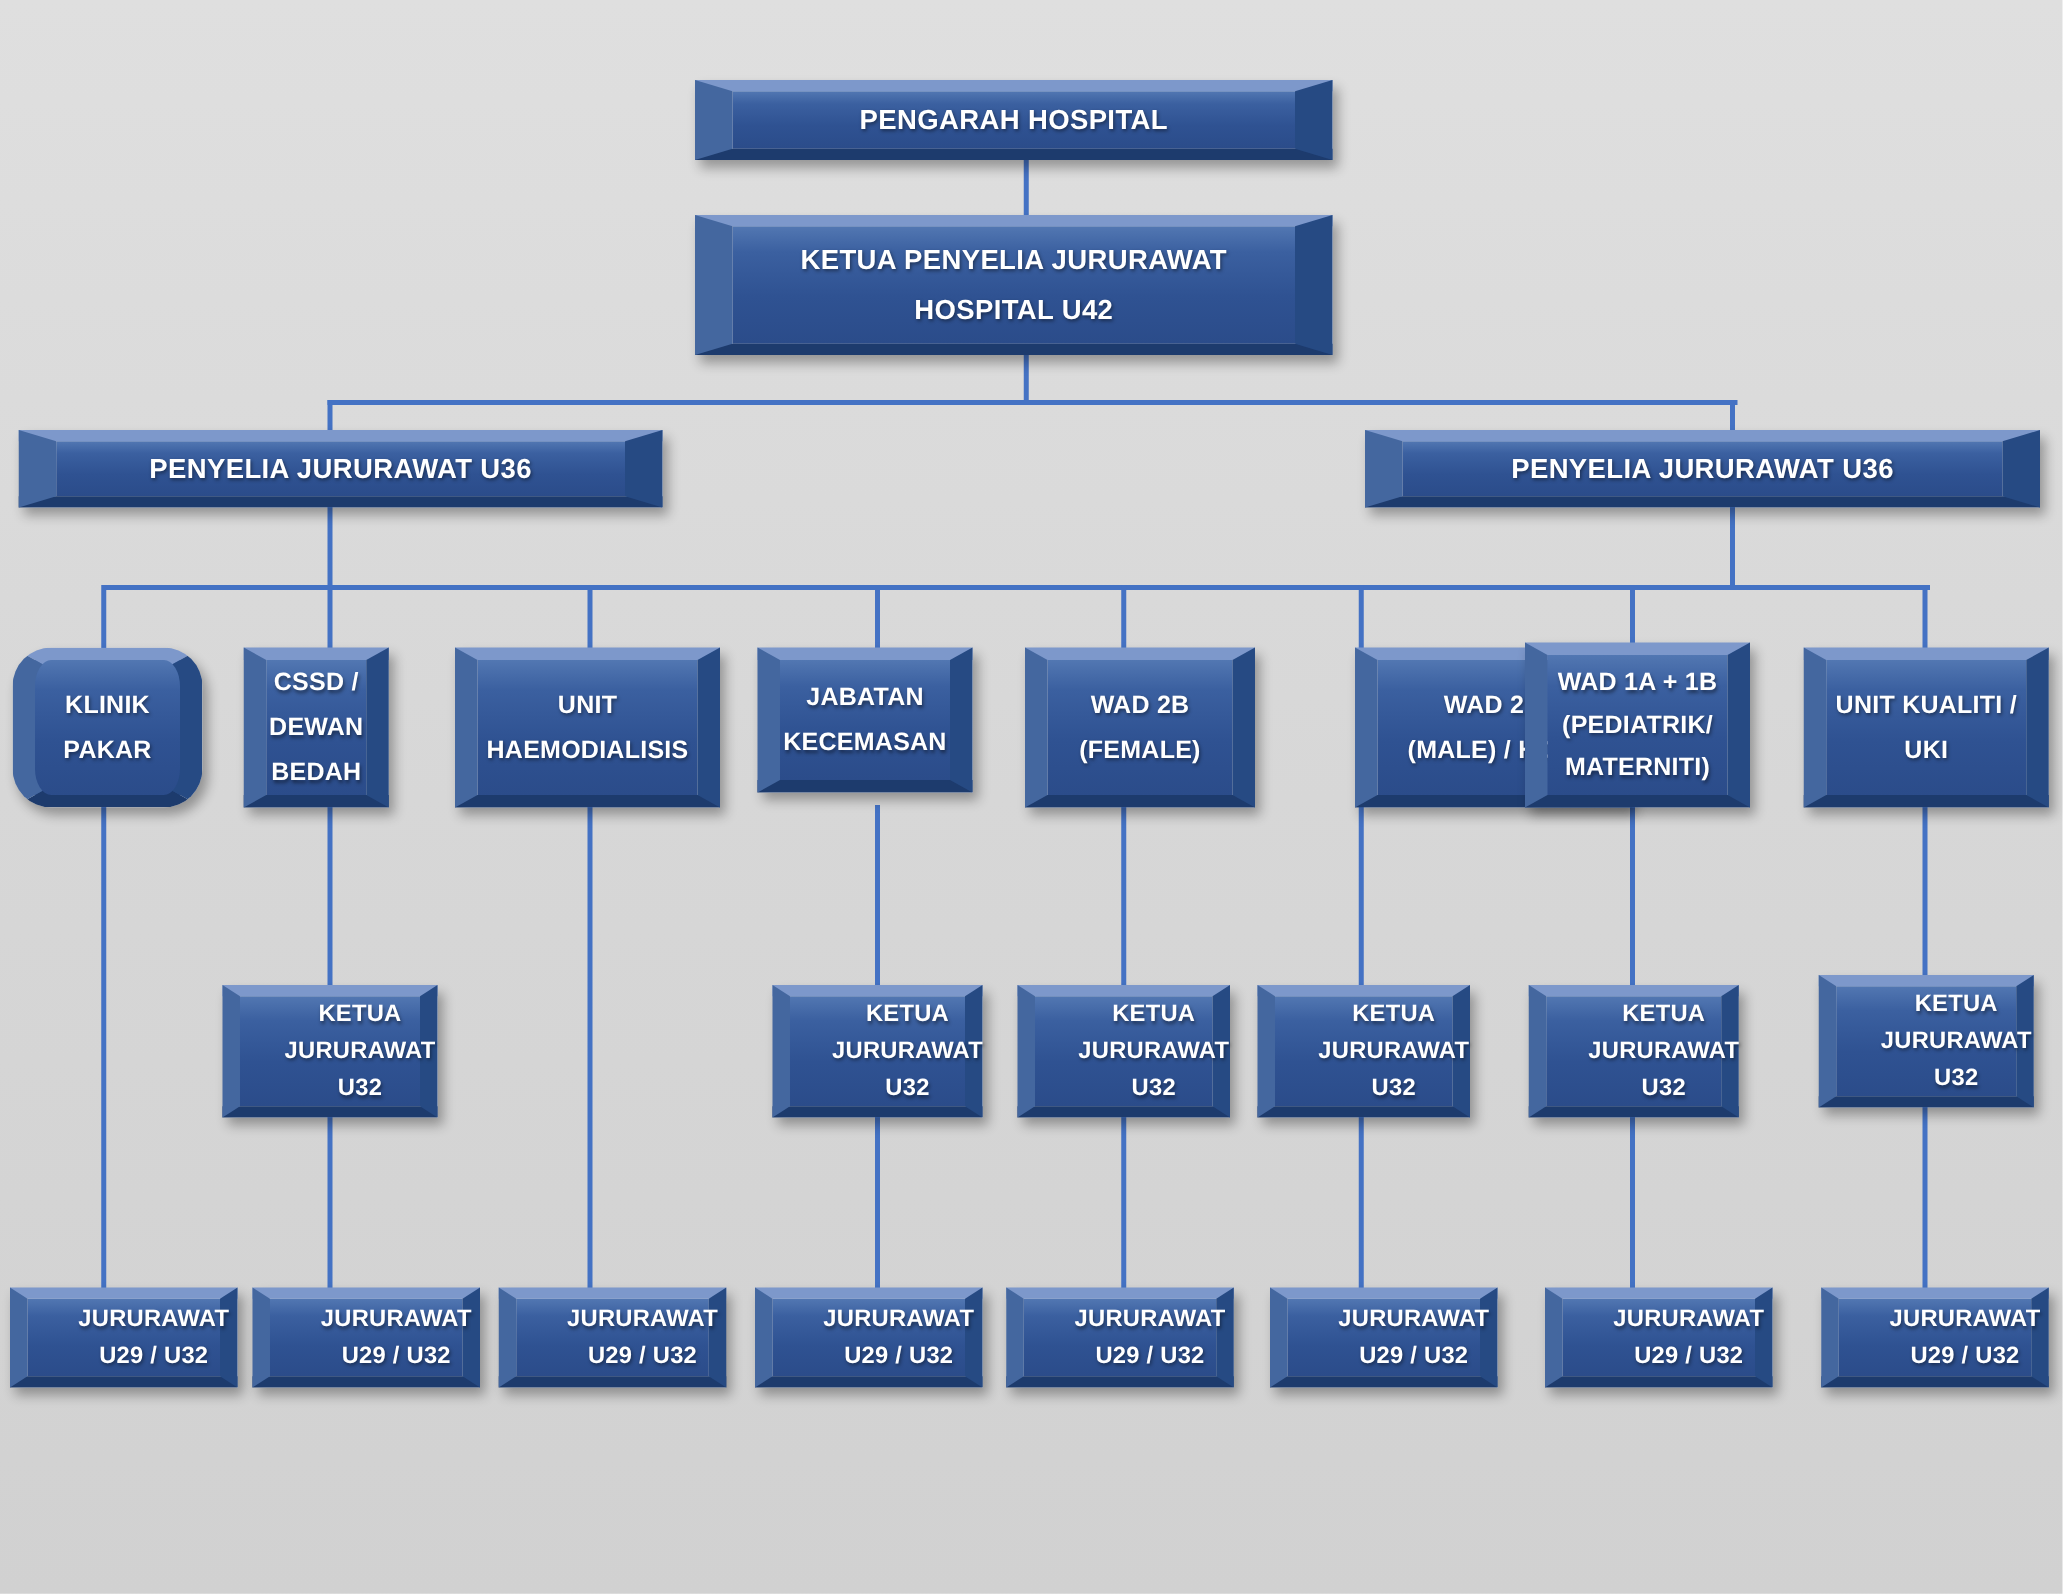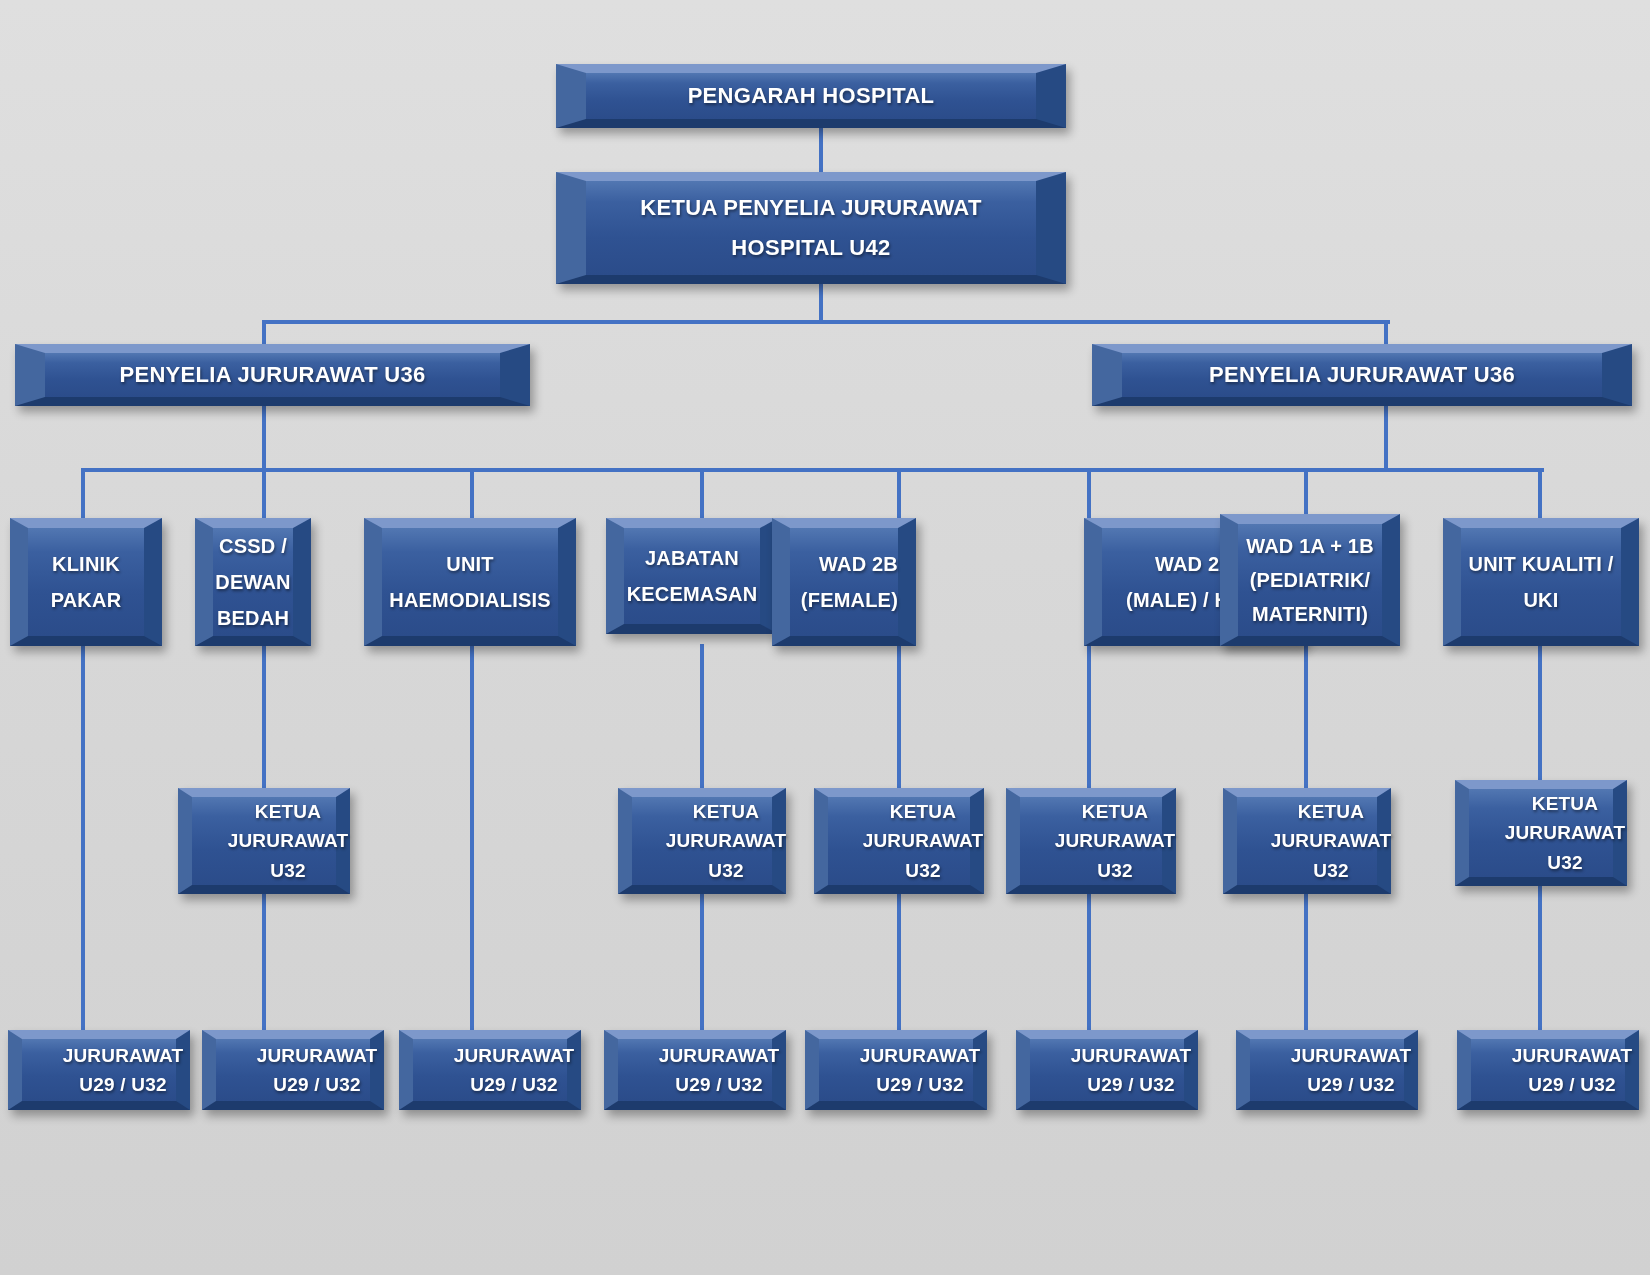--- a/index.html
+++ b/index.html
@@ -75,38 +75,38 @@
     <span class="ln">HOSPITAL U42</span>
   </div>
 
   <div class="node big" style="left:15px;top:344px;width:515px;height:62px;">
     <span class="ln">PENYELIA JURURAWAT U36</span>
   </div>
   <div class="node big" style="left:1092px;top:344px;width:540px;height:62px;">
     <span class="ln">PENYELIA JURURAWAT U36</span>
   </div>
 
-  <div class="node dept" style="left:10px;top:518px;width:152px;height:128px;">
+  <div class="node dept" style="left:10px;top:518px;width:152px;height:128px;border-radius:31px;">
     <span class="ln">KLINIK</span>
     <span class="ln">PAKAR</span>
   </div>
   <div class="node dept" style="left:195px;top:518px;width:116px;height:128px;">
     <span class="ln">CSSD /</span>
     <span class="ln">DEWAN</span>
     <span class="ln">BEDAH</span>
   </div>
   <div class="node dept" style="left:364px;top:518px;width:212px;height:128px;">
     <span class="ln">UNIT</span>
     <span class="ln">HAEMODIALISIS</span>
   </div>
   <div class="node dept" style="left:606px;top:518px;width:172px;height:116px;">
     <span class="ln">JABATAN</span>
     <span class="ln">KECEMASAN</span>
   </div>
-  <div class="node dept" style="left:772px;top:518px;width:144px;height:128px;align-items:flex-end;">
+  <div class="node dept" style="left:820px;top:518px;width:184px;height:128px;">
     <span class="ln">WAD 2B</span>
     <span class="ln">(FEMALE)</span>
   </div>
   <div class="node dept" style="left:1040px;top:518px;width:221px;height:128px;margin-left:44px;">
     <span class="ln">WAD 2A</span>
     <span class="ln">(MALE) / HDW</span>
   </div>
   <div class="node dept" style="left:1220px;top:514px;width:180px;height:132px;line-height:1.7;">
     <span class="ln">WAD 1A + 1B</span>
     <span class="ln">(PEDIATRIK/</span>

